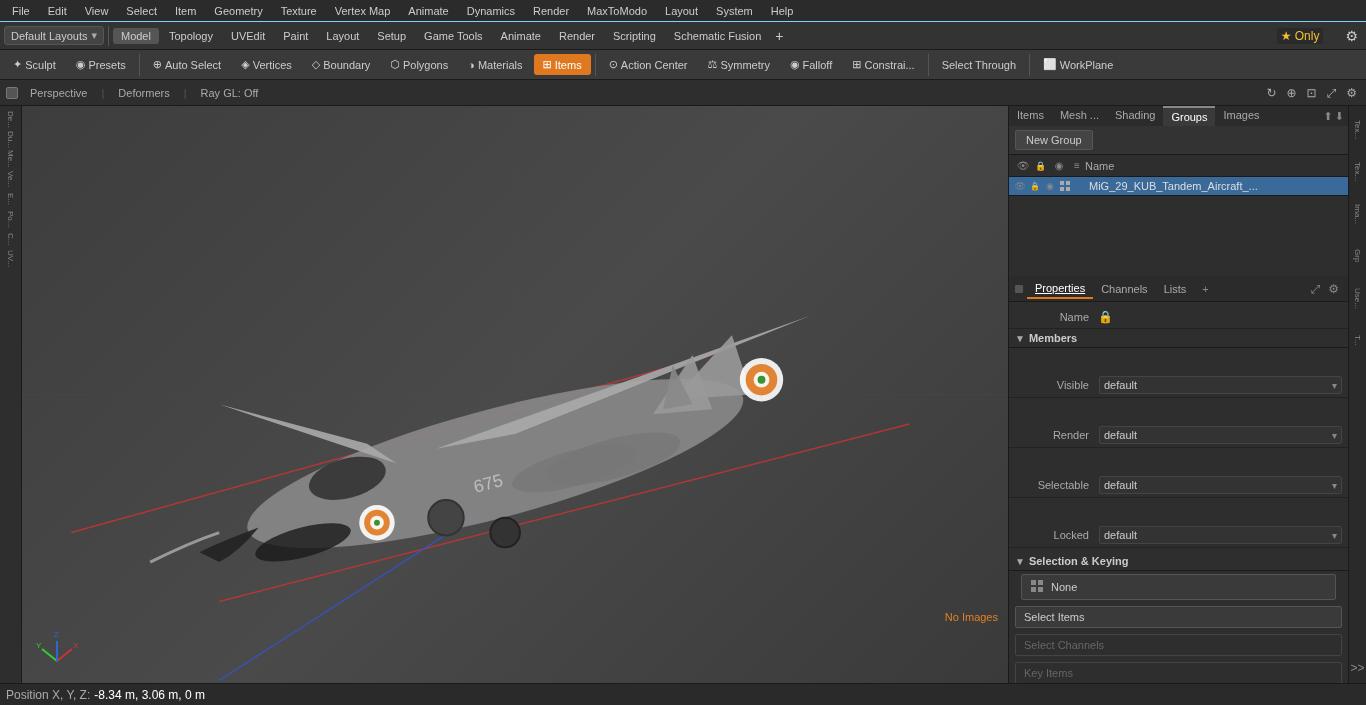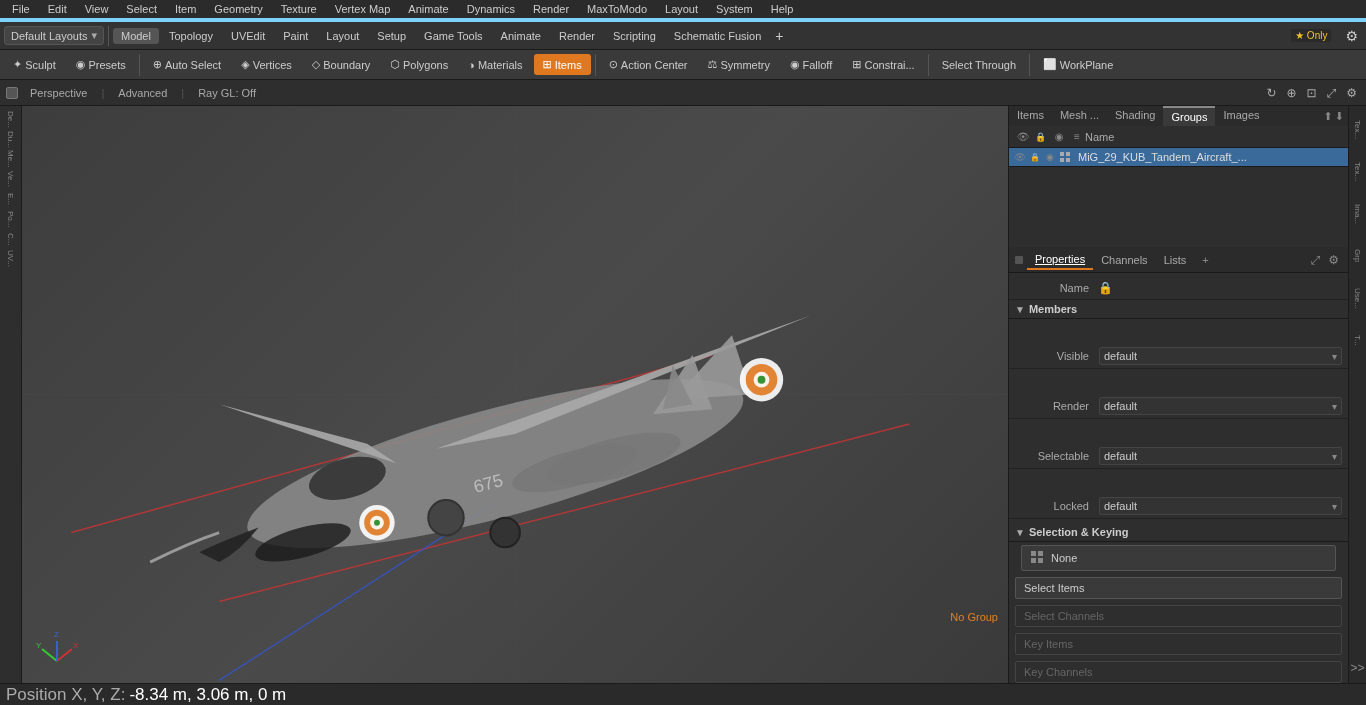--- a/index.html
+++ b/index.html
@@ -1,28 +1,28 @@
 <!DOCTYPE html>
 <html><head>
   <meta charset="utf-8">
   <style>
     * { box-sizing: border-box; margin: 0; padding: 0; }
     body { background: #3a3a3a; font-family: 'Segoe UI', Arial, sans-serif; font-size: 11px; color: #ccc; width: 1366px; height: 705px; overflow: hidden; }
 
     
-    #menu-bar { display: flex; align-items: center; background: #2b2b2b; height: 22px; padding: 0 4px; gap: 2px; border-bottom: 4px solid #7dd3fc; }
+    #menu-bar { display: flex; align-items: center; background: #2b2b2b; height: 22px; padding: 0 4px; gap: 2px; border-bottom: 1px solid #7dd3fc; }
     .menu-item { padding: 2px 8px; cursor: pointer; color: #ccc; font-size: 11px; }
 
     
     #toolbar1 { display: flex; align-items: center; background: #333; height: 28px; padding: 0 4px; gap: 2px; border-bottom: 1px solid #1a1a1a; }
     .tb1-item { padding: 2px 8px; color: #ccc; font-size: 11px; cursor: pointer; border-radius: 3px; }
     .tb1-separator { width: 1px; background: #555; height: 20px; margin: 0 2px; }
     .tb1-active { background: #555; }
     .layout-dropdown { display: flex; align-items: center; background: #444; border: 1px solid #555; padding: 2px 6px; border-radius: 3px; cursor: pointer; }
-    .star-badge { color: #f0c030; font-size: 10px; background: #2a2a2a; padding: 1px 4px; border-radius: 2px; margin-right: 4px; }
+    .star-badge { color: #f0c030; font-size: 12px; background: #2a2a2a; padding: 1px 4px; border-radius: 2px; margin-right: 12px; }
     .plus-btn { color: #ccc; font-size: 14px; cursor: pointer; padding: 0 4px; }
     .settings-icon { color: #ccc; font-size: 14px; cursor: pointer; padding: 0 4px; }
 
     
     #toolbar2 { display: flex; align-items: center; background: #3a3a3a; height: 30px; padding: 0 4px; gap: 2px; border-bottom: 1px solid #1a1a1a; }
     .tb2-btn { display: flex; align-items: center; gap: 3px; padding: 3px 8px; color: #ccc; font-size: 11px; cursor: pointer; border-radius: 3px; border: 1px solid transparent; }
     .tb2-active { background: #e07820; color: #fff; border-radius: 3px; }
     .tb2-separator { width: 1px; background: #555; height: 22px; margin: 0 2px; }
 
     
@@ -62,21 +62,21 @@
     #scene-list-header { display: flex; align-items: center; padding: 2px 6px; background: #2e2e2e; border-bottom: 1px solid #1a1a1a; height: 22px; }
     .slh-name { color: #aaa; font-size: 11px; flex: 1; }
     .slh-icons { display: flex; gap: 2px; }
     .slh-icon { width: 16px; height: 16px; display: flex; align-items: center; justify-content: center; color: #888; font-size: 10px; cursor: pointer; }
 
     
     #scene-items { background: #333; border-bottom: 1px solid #1a1a1a; }
     .scene-item { display: flex; align-items: center; padding: 2px 4px; gap: 2px; }
     .scene-item-icons { display: flex; gap: 1px; align-items: center; }
     .si-icon { width: 14px; height: 14px; display: flex; align-items: center; justify-content: center; color: #888; font-size: 9px; cursor: pointer; }
-    .scene-item-name { flex: 1; color: #ddd; font-size: 11px; padding-left: 4px; cursor: pointer; }
+    .scene-item-name { flex: 1; color: #ddd; font-size: 11px; padding-left: 4px; cursor: pointer; margin-left: 11px; }
     .scene-item-count { color: #888; font-size: 10px; padding-right: 4px; }
     .scene-item-selected { background: #3a6a9a; }
 
     
     #properties-header { display: flex; align-items: center; background: #2b2b2b; height: 26px; padding: 0 6px; border-bottom: 1px solid #1a1a1a; }
     .prop-tab { padding: 3px 8px; font-size: 11px; color: #aaa; cursor: pointer; }
     .prop-tab-active { color: #fff; border-bottom: 2px solid #e07820; text-decoration: underline; }
     .prop-header-icons { margin-left: auto; display: flex; gap: 2px; }
     .phi { color: #888; font-size: 12px; cursor: pointer; padding: 1px 3px; }
 
@@ -101,21 +101,21 @@
     .sk-btn { width: calc(100% - 12px); margin: 3px 6px; padding: 4px 8px; background: #3a3a3a; border: 1px solid #555; color: #ccc; font-size: 11px; cursor: pointer; border-radius: 2px; text-align: left; }
     .sk-btn-disabled { color: #666; background: #2e2e2e; border-color: #444; cursor: default; }
     .sk-btn-none { display: flex; align-items: center; gap: 4px; }
 
     
     #right-thin-sidebar { width: 18px; background: #2a2a2a; border-left: 1px solid #1a1a1a; display: flex; flex-direction: column; align-items: center; padding: 4px 0; gap: 2px; }
     .rts-item { width: 14px; height: 40px; display: flex; align-items: center; justify-content: center; color: #888; font-size: 8px; writing-mode: vertical-rl; cursor: pointer; }
 
     
     #bottom-bar { display: flex; align-items: center; background: #2a2a2a; height: 22px; padding: 0 6px; border-top: 1px solid #1a1a1a; gap: 4px; }
-    .bb-pos { color: #aaa; font-size: 17px; flex: 0 0 auto; }
+    .bb-pos { color: #aaa; font-size: 12px; flex: 0 0 auto; }
     .bb-cmd-area { flex: 1; display: flex; align-items: center; margin-left: 10px; }
     .bb-cmd-label { color: #888; font-size: 11px; margin-right: 4px; }
     .bb-cmd-input { flex: 1; background: #222; border: 1px solid #444; color: #ccc; font-size: 11px; padding: 2px 4px; height: 18px; }
     .bb-send { background: #444; border: 1px solid #555; color: #ccc; padding: 1px 6px; font-size: 11px; cursor: pointer; height: 18px; }
 
     
     .axis-svg { width: 50px; height: 50px; }
 
     
     .scene-top-tabs { display: flex; background: #2b2b2b; }
@@ -227,21 +227,21 @@
   <div class="tb2-btn">
     <span>⬜</span>
     <span>WorkPlane</span>
   </div>
 </div>
 
 <div id="viewport-header">
   <div class="vp-dot"></div>
   <span class="vp-label">Perspective</span>
   <span style="color:#555;margin:0 2px;">|</span>
-  <span class="vp-label">Advanced</span>
+  <span class="vp-label">Deformers</span>
   <span style="color:#555;margin:0 2px;">|</span>
   <span class="vp-label">Ray GL: Off</span>
   <div class="vp-icons">
     <span class="vp-icon-btn">↻</span>
     <span class="vp-icon-btn">⊕</span>
     <span class="vp-icon-btn">⊡</span>
     <span class="vp-icon-btn">⤢</span>
     <span class="vp-icon-btn">⚙</span>
   </div>
 </div>
@@ -302,21 +302,21 @@
         <circle cx="360" cy="420" r="7" fill="white" opacity="0.9"></circle>
         <circle cx="360" cy="420" r="3" fill="#228820" opacity="0.9"></circle>
 
         <text x="460" y="390" font-size="18" fill="#ccc" font-family="Arial" transform="rotate(-15 460 390)" opacity="0.8">675</text>
 
         <path d="M 180 450 Q 200 440 240 425 Q 220 450 200 460 Z" fill="#222" opacity="0.9"></path>
         <ellipse cx="285" cy="440" rx="50" ry="15" fill="#1a1a1a" opacity="0.8" transform="rotate(-15 285 440)"></ellipse>
       </svg>
 
       <div id="vp-info">
-        <span style="color:#e08020;">No Group</span>
+        <span style="color:#e08020;">No Images</span>
       </div>
 
       <div id="vp-axis">
         <svg class="axis-svg" viewBox="0 0 50 50">
           <line x1="25" y1="40" x2="40" y2="28" stroke="#cc3333" stroke-width="2"></line>
           <text x="41" y="27" font-size="8" fill="#cc3333">X</text>
           <line x1="25" y1="40" x2="10" y2="28" stroke="#33cc33" stroke-width="2"></line>
           <text x="4" y="27" font-size="8" fill="#33cc33">Y</text>
           <line x1="25" y1="40" x2="25" y2="20" stroke="#3366cc" stroke-width="2"></line>
           <text x="22" y="16" font-size="8" fill="#3366cc">Z</text>
@@ -332,20 +332,23 @@
       <div class="stt">Mesh ...</div>
       <div class="stt">Shading</div>
       <div class="stt stt-active">Groups</div>
       <div class="stt">Images</div>
       <div class="stt-expand">
         <span style="color:#888;font-size:11px;cursor:pointer;">⬆</span>
         <span style="color:#888;font-size:11px;cursor:pointer;">⬇</span>
       </div>
     </div>
 
+    <div id="new-group-row">
+      <button class="new-group-btn">New Group</button>
+    </div>
 
     <div id="scene-list-header">
       <div class="slh-icons">
         <div class="slh-icon">👁</div>
         <div class="slh-icon" style="font-size:9px;">🔒</div>
         <div class="slh-icon">◉</div>
         <div class="slh-icon">≡</div>
       </div>
       <div class="slh-name">Name</div>
     </div>

